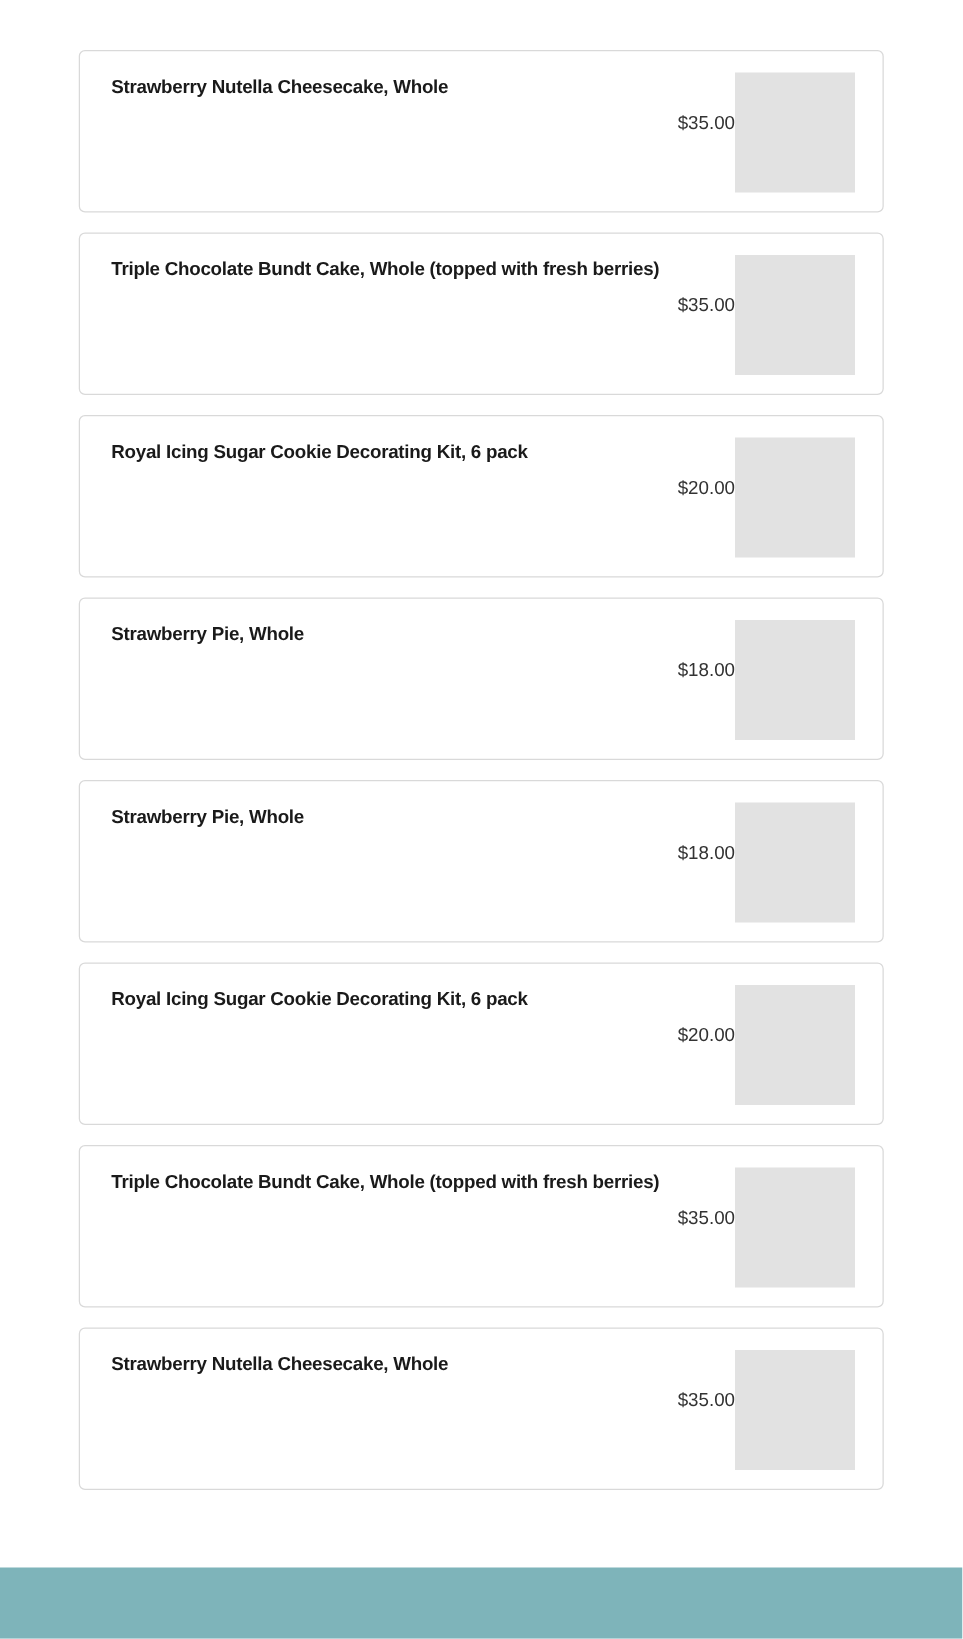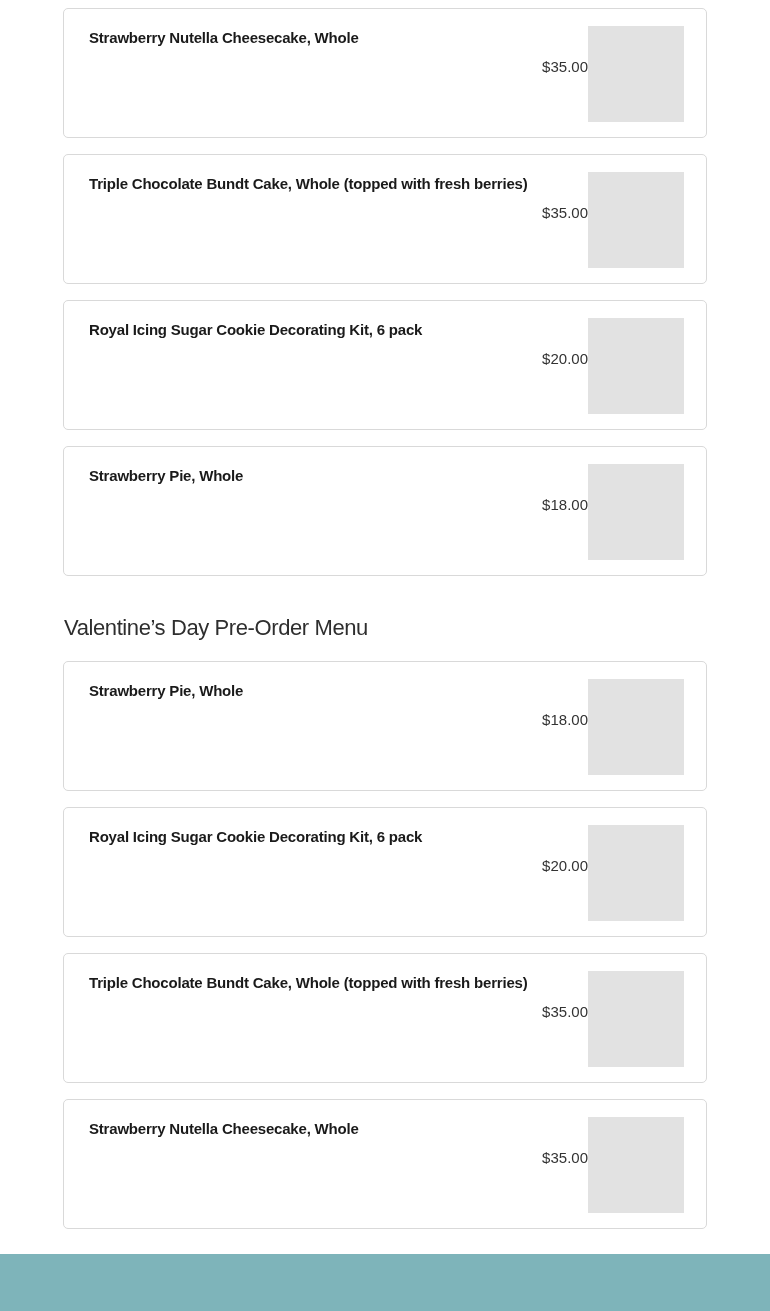--- a/index.html
+++ b/index.html
@@ -10,20 +10,21 @@
   }
   body {
     position: relative;
     height: 1311px;
     overflow: hidden;
   }
   .content {
     width: 644px;
     margin-left: 63px;
     padding-top: 8px;
+    margin-top: 32px;
   }
   .menu-card {
     display: flex;
     justify-content: space-between;
     align-items: stretch;
     height: 130px;
     background: #ffffff;
     border: 1px solid #d9d9d9;
     border-radius: 5px;
     margin-bottom: 16px;
@@ -99,21 +100,20 @@
   </div>
 
   <div class="menu-card">
     <div class="card-text">
       <div class="item-name">Strawberry Pie, Whole</div>
       <div class="item-price">$18.00</div>
     </div>
     <div class="item-image" style="background: rgb(226, 226, 226);"></div>
   </div>
 
-  <h2 class="section-heading">Valentine’s Day Pre-Order Menu</h2>
 
   <div class="menu-card">
     <div class="card-text">
       <div class="item-name">Strawberry Pie, Whole</div>
       <div class="item-price">$18.00</div>
     </div>
     <div class="item-image" style="background: rgb(226, 226, 226);"></div>
   </div>
 
   <div class="menu-card">

